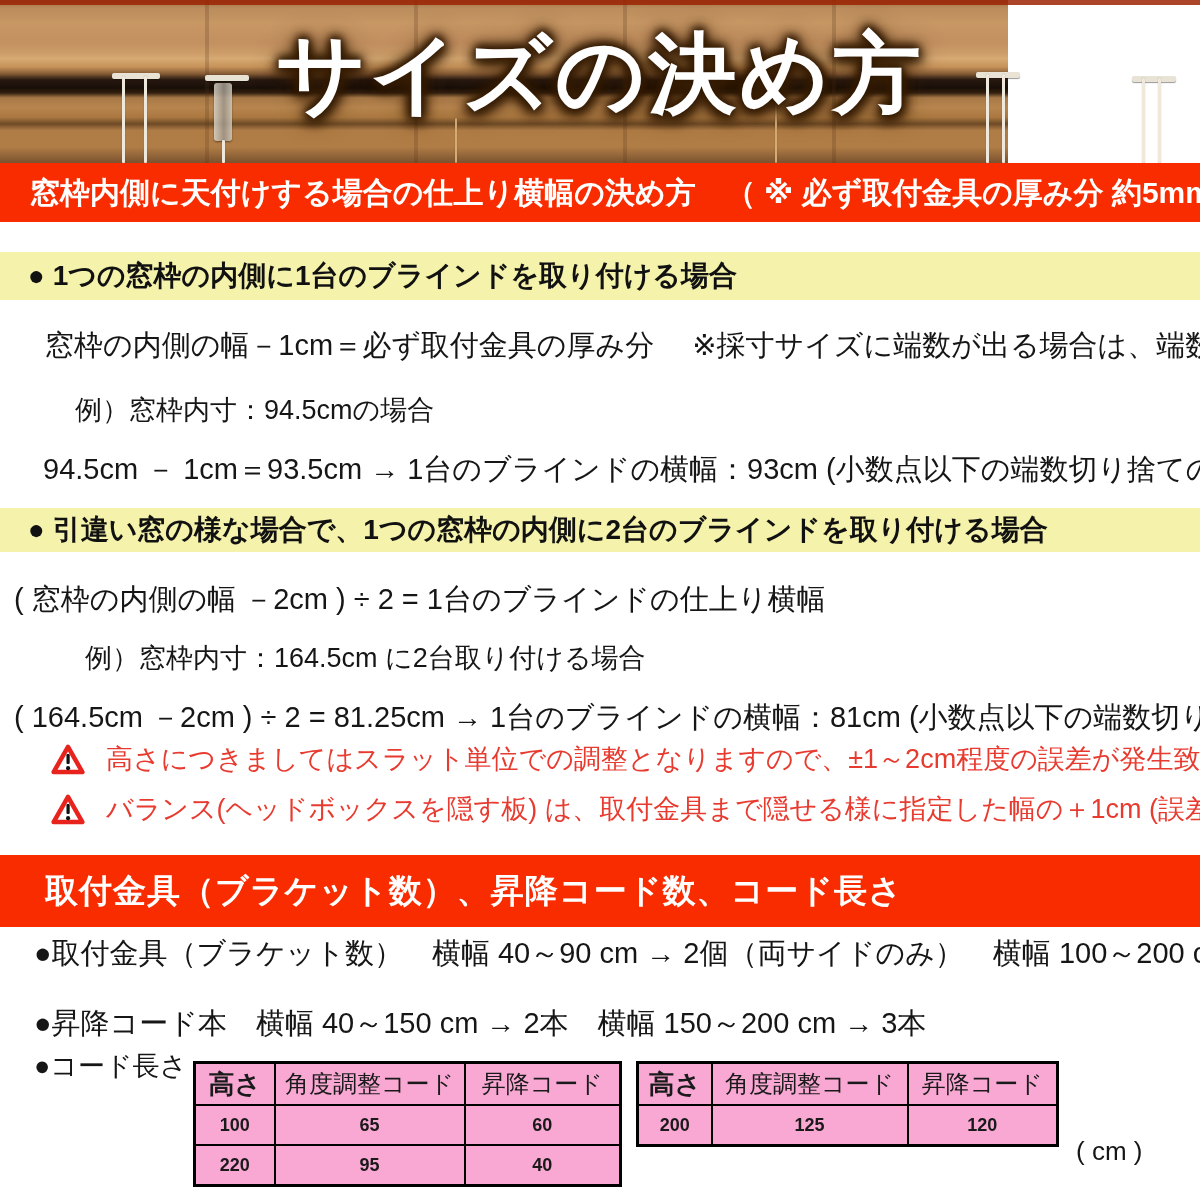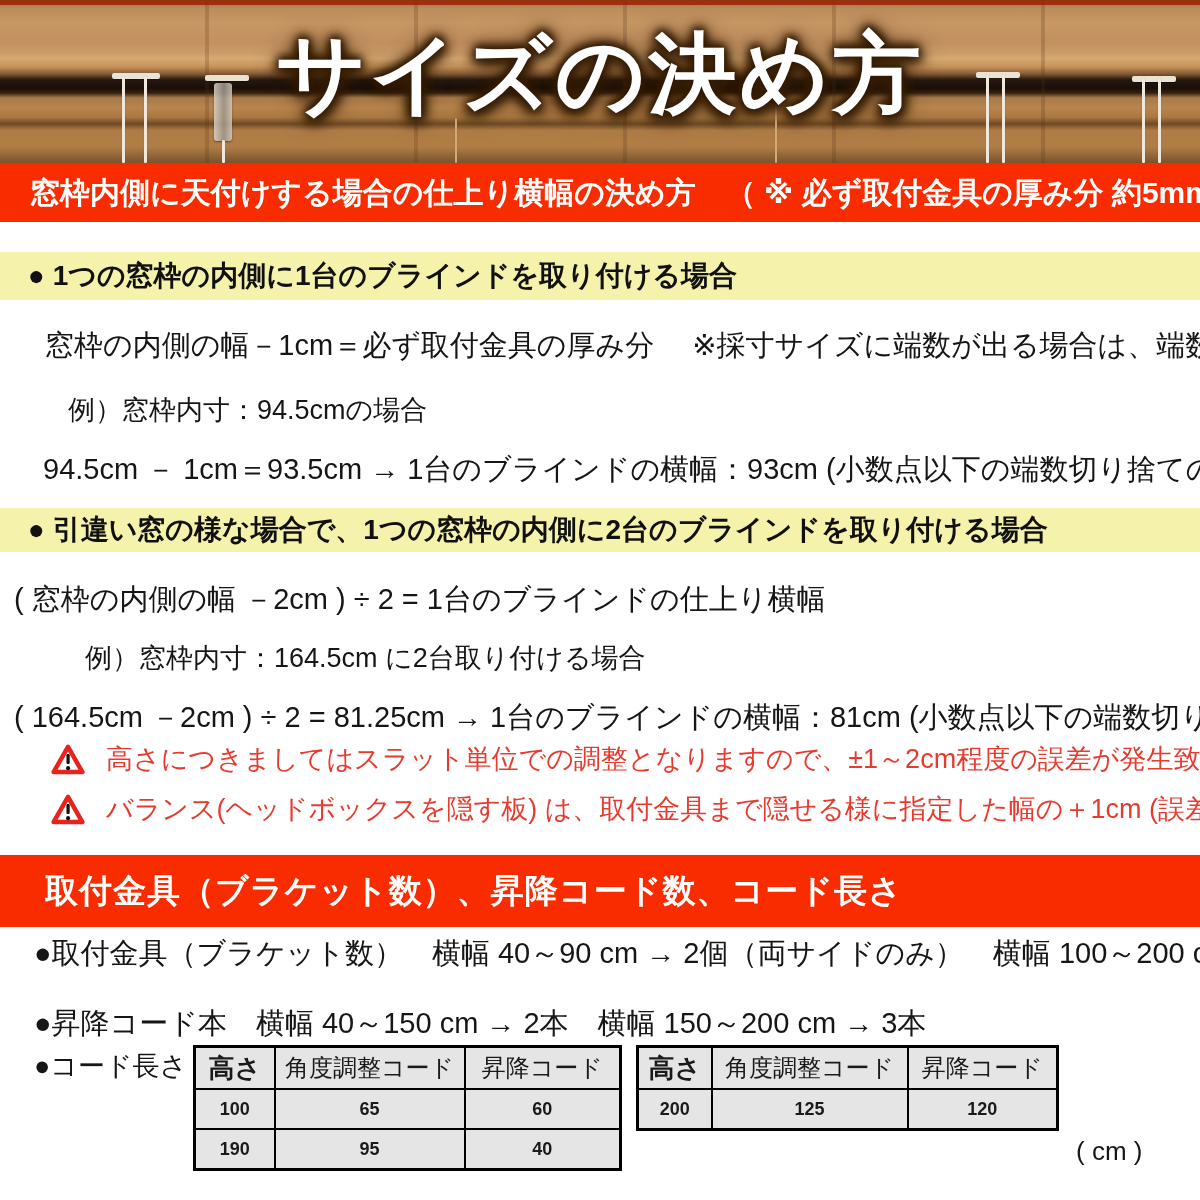--- a/index.html
+++ b/index.html
@@ -4,21 +4,21 @@
 <style>
   html,body { margin:0; padding:0; background:#ffffff; }
   .canvas {
     position:relative; width:1200px; height:1200px; background:#ffffff;
     font-family:"Liberation Sans","DejaVu Sans",sans-serif; color:#1a1a1a;
     overflow:hidden;
   }
 
   
   .photo {
-    position:absolute; top:0; left:0; width:1200px; height:163px;
+    position:absolute; top:0; left:0; width:1008px; height:163px;
     background:
       repeating-linear-gradient(90deg, rgba(80,48,20,0) 0 205px, rgba(80,48,20,.22) 205px 209px),
       linear-gradient(180deg,
         #9a6f47 0%, #bb8c5c 5%, #c79764 14%, #c39060 26%, #cd9e69 33%,
         #d7aa73 36%, #c69259 41%, #8a5f38 45%, #271810 49%, #190f08 54%,
         #33200f 57%, #a87947 60%, #b8854e 66%, #a9773f 72%, #6d4a26 76%,
         #b07c45 80%, #b17d46 90%, #8a5f36 97%, #7a5230 100%);
   }
   .photo-topline { position:absolute; top:0; left:0; width:1200px; height:5px; background:#9c2303; opacity:.85; }
   .cord  { position:absolute; background:#efe9dd; width:3px; border-radius:1px; box-shadow:0 0 1px rgba(0,0,0,.4); }
@@ -51,40 +51,40 @@
     position:absolute; left:0; width:1200px; background:#f5f2ab; color:#111111;
     font-weight:bold; white-space:nowrap; font-size:28px;
   }
   #yellow1 { top:252px; height:48px; line-height:48px; padding-left:28px; }
   #yellow2 { top:508px; height:44px; line-height:44px; padding-left:28px; }
 
   
   .textline { position:absolute; white-space:nowrap; font-size:29px; color:#161616; }
   #s1-formula-row { top:326px; left:45px; }
   #s1-formula-row .formula { margin-right:38px; }
-  #s1-example { top:392px; left:68px; font-size:27px; }
+  #s1-example { top:392px; left:75px; font-size:27px; }
   #s1-calc    { top:450px; left:43px; }
   #s2-formula { top:580px; left:14px; }
   #s2-example { top:640px; left:85px; font-size:27px; }
   #s2-calc    { top:698px; left:14px; }
 
   
   .warning-row { position:absolute; display:flex; align-items:center; gap:20px;
                  color:#e83b30; font-size:27px; white-space:nowrap; }
   #warn1 { top:741px; left:50px; }
   #warn2 { top:791px; left:50px; }
   .warn-icon { flex:0 0 auto; display:block; }
 
   
   #bulletA { top:934px; left:34px; }
   #bulletB { top:988px; left:34px;margin-top:16px; }
   #bulletC { top:1048px; left:34px; font-size:27px; }
 
   
-  .cord-table { position:absolute; border-collapse:collapse; border:3px solid #000; background:#e5e5e5; table-layout:fixed; }
+  .cord-table { position:absolute; border-collapse:collapse; border:3px solid #000; background:#f9a8d4; table-layout:fixed;margin-top:16px; }
   #table1 { left:193px; top:1045px; }
   #table2 { left:636px; top:1045px; }
   .cord-table td { border:2px solid #000; text-align:center; vertical-align:middle; padding:0; }
   .cord-table tr.hdr td { height:40px; font-size:24px; font-weight:normal; }
   .cord-table tr.hdr td.hcol { font-weight:bold; font-size:26px; }
   .cord-table tr.num td { height:38px; font-size:18px; font-weight:bold; }
   #unit-label { position:absolute; left:1076px; top:1136px; font-size:26px; color:#161616; white-space:nowrap; }
 </style>
 </head>
 <body>
@@ -159,21 +159,21 @@
       <td class="hcol">高さ</td>
       <td>角度調整コード</td>
       <td>昇降コード</td>
     </tr>
     <tr class="num">
       <td>100</td>
       <td>65</td>
       <td>60</td>
     </tr>
     <tr class="num">
-      <td>190</td>
+      <td>220</td>
       <td>95</td>
       <td>40</td>
     </tr>
   </tbody>
     </table>
 
   <table id="table2" class="cord-table">
     <colgroup>
         <col style="width:74px">
         <col style="width:196px">

